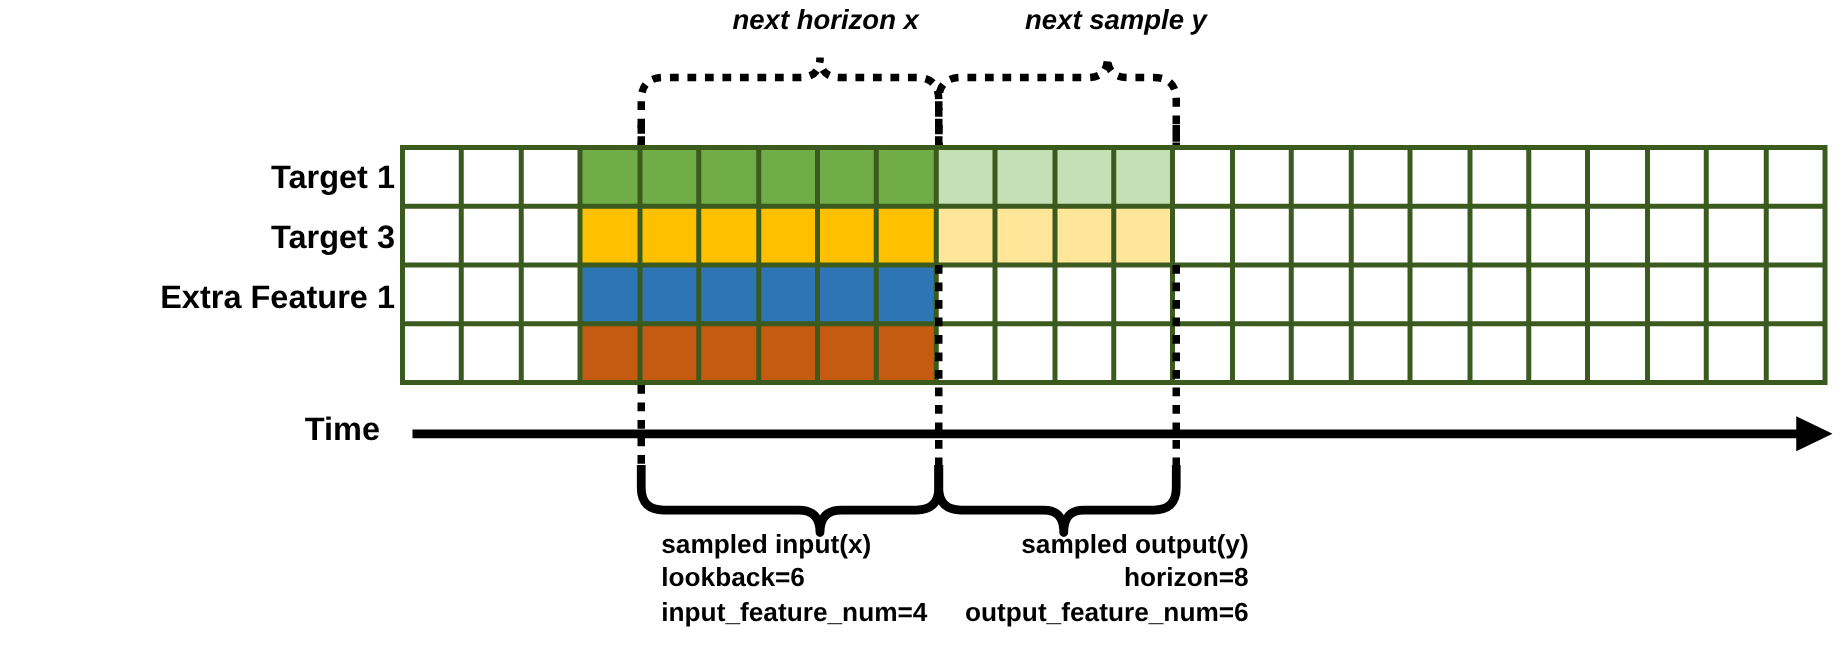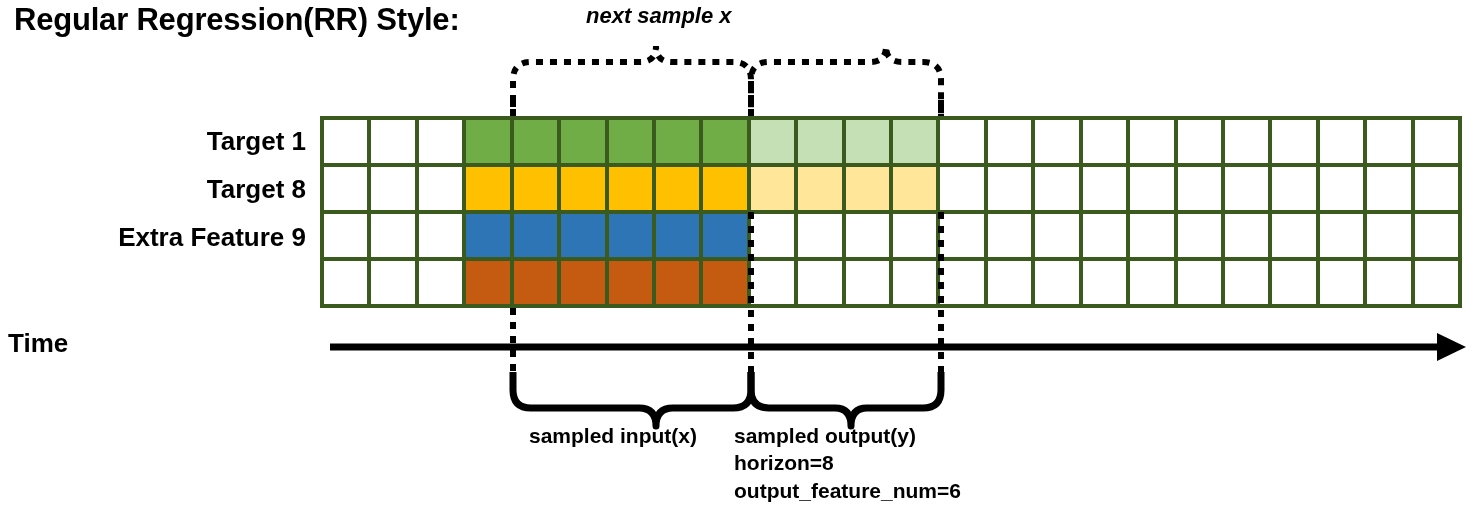--- a/index.html
+++ b/index.html
@@ -40,37 +40,37 @@
     right: 0;
     width: 300px;
     text-align: right;
     font-size: 26px;
     font-weight: 700;
     white-space: nowrap;
     line-height: 1;
   }
   #labels {
     position: absolute;
-    left: 2px;
+    left: 12px;
     top: 116px;
     width: 304px;
     height: 192px;
     text-decoration: underline;
   }
   #label-0 { top: 12px; }
   #label-1 { top: 60px; }
   #label-2 { top: 108px; }
   #label-3 { top: 156px; }
 
   #time-label {
     position: absolute;
     left: 8px;
     top: 330px;
     width: 296px;
-    text-align: left;
+    text-align: right;
     font-size: 26px;
     font-weight: 700;
     line-height: 1;
   }
 
   
   #grid {
     position: absolute;
     left: 320px;
     top: 116px;
@@ -110,34 +110,33 @@
   
   .bottom-block {
     position: absolute;
     top: 422px;
     font-size: 21px;
     font-weight: 600;
     line-height: 1.30;
     white-space: nowrap;
   }
   #block-input  { left: 529px; }
-  #block-output { left: 734px; }
+  #block-output { left: 772px; text-align: right; }
   .bottom-block div { white-space: nowrap; }
 </style>
 </head>
 <body>
 
 <div id="stage">
 
-  <div id="title">Regular Regression(RR) Style:</div>
 
   <div id="labels">
     <div class="row-label" id="label-0">Target 1</div>
-    <div class="row-label" id="label-1">Target 8</div>
-    <div class="row-label" id="label-2">Extra Feature 9</div>
+    <div class="row-label" id="label-1">Target 3</div>
+    <div class="row-label" id="label-2">Extra Feature 1</div>
   </div>
 
   <div id="time-label">Time</div>
 
   <div id="grid" style="background: rgb(58, 90, 30);">
       <div class="cell" style="background: rgb(255, 255, 255);"></div>
       <div class="cell" style="background: rgb(255, 255, 255);"></div>
       <div class="cell" style="background: rgb(255, 255, 255);"></div>
       <div class="cell" style="background: rgb(112, 173, 71);"></div>
       <div class="cell" style="background: rgb(112, 173, 71);"></div>
@@ -227,24 +226,27 @@
       <div class="cell" style="background: rgb(255, 255, 255);"></div>
       <div class="cell" style="background: rgb(255, 255, 255);"></div>
       <div class="cell" style="background: rgb(255, 255, 255);"></div>
       <div class="cell" style="background: rgb(255, 255, 255);"></div>
       <div class="cell" style="background: rgb(255, 255, 255);"></div>
       <div class="cell" style="background: rgb(255, 255, 255);"></div>
       <div class="cell" style="background: rgb(255, 255, 255);"></div>
       <div class="cell" style="background: rgb(255, 255, 255);"></div>
     </div>
 
-  <div class="top-caption" id="caption-x">next sample x</div>
+  <div class="top-caption" id="caption-x">next horizon x</div>
+  <div class="top-caption" id="caption-y">next sample y</div>
 
   <div class="bottom-block" id="block-input">
     <div>sampled input(x)</div>
+    <div>lookback=6</div>
+    <div>input_feature_num=4</div>
   </div>
 
   <div class="bottom-block" id="block-output">
     <div>sampled output(y)</div>
     <div>horizon=8</div>
     <div>output_feature_num=6</div>
   </div>
 
   <svg id="overlay" viewBox="0 0 1476 516">
 

